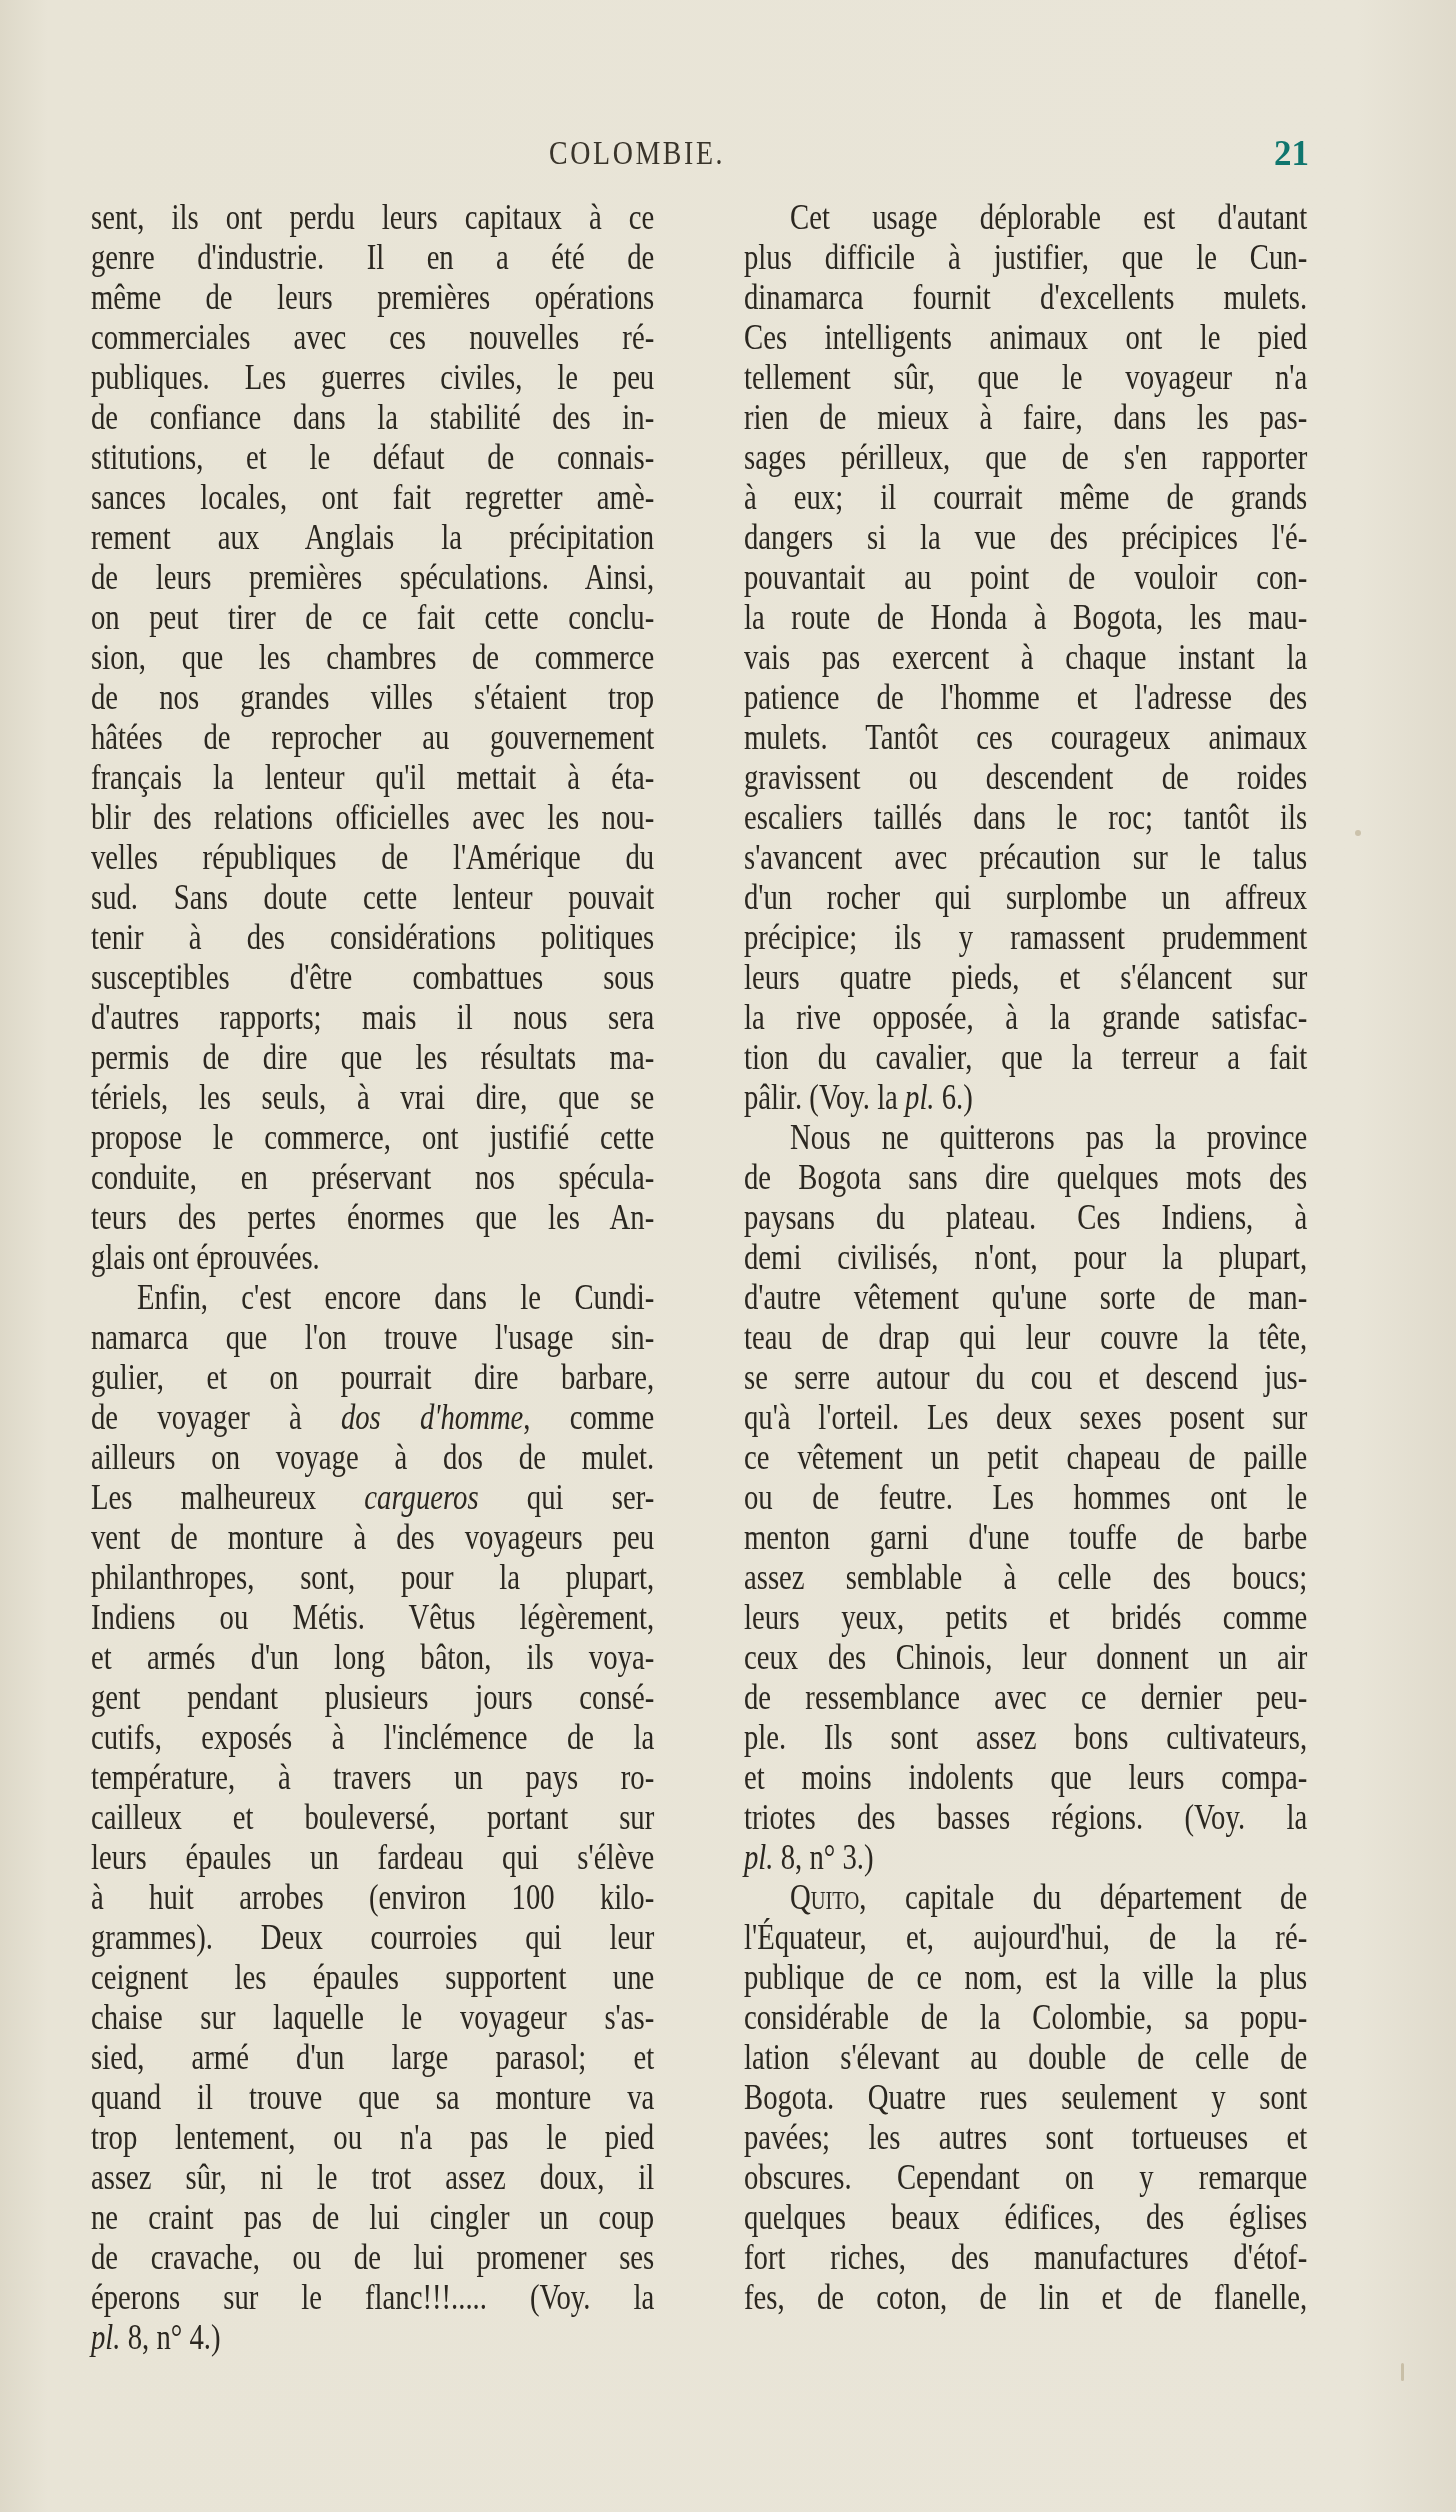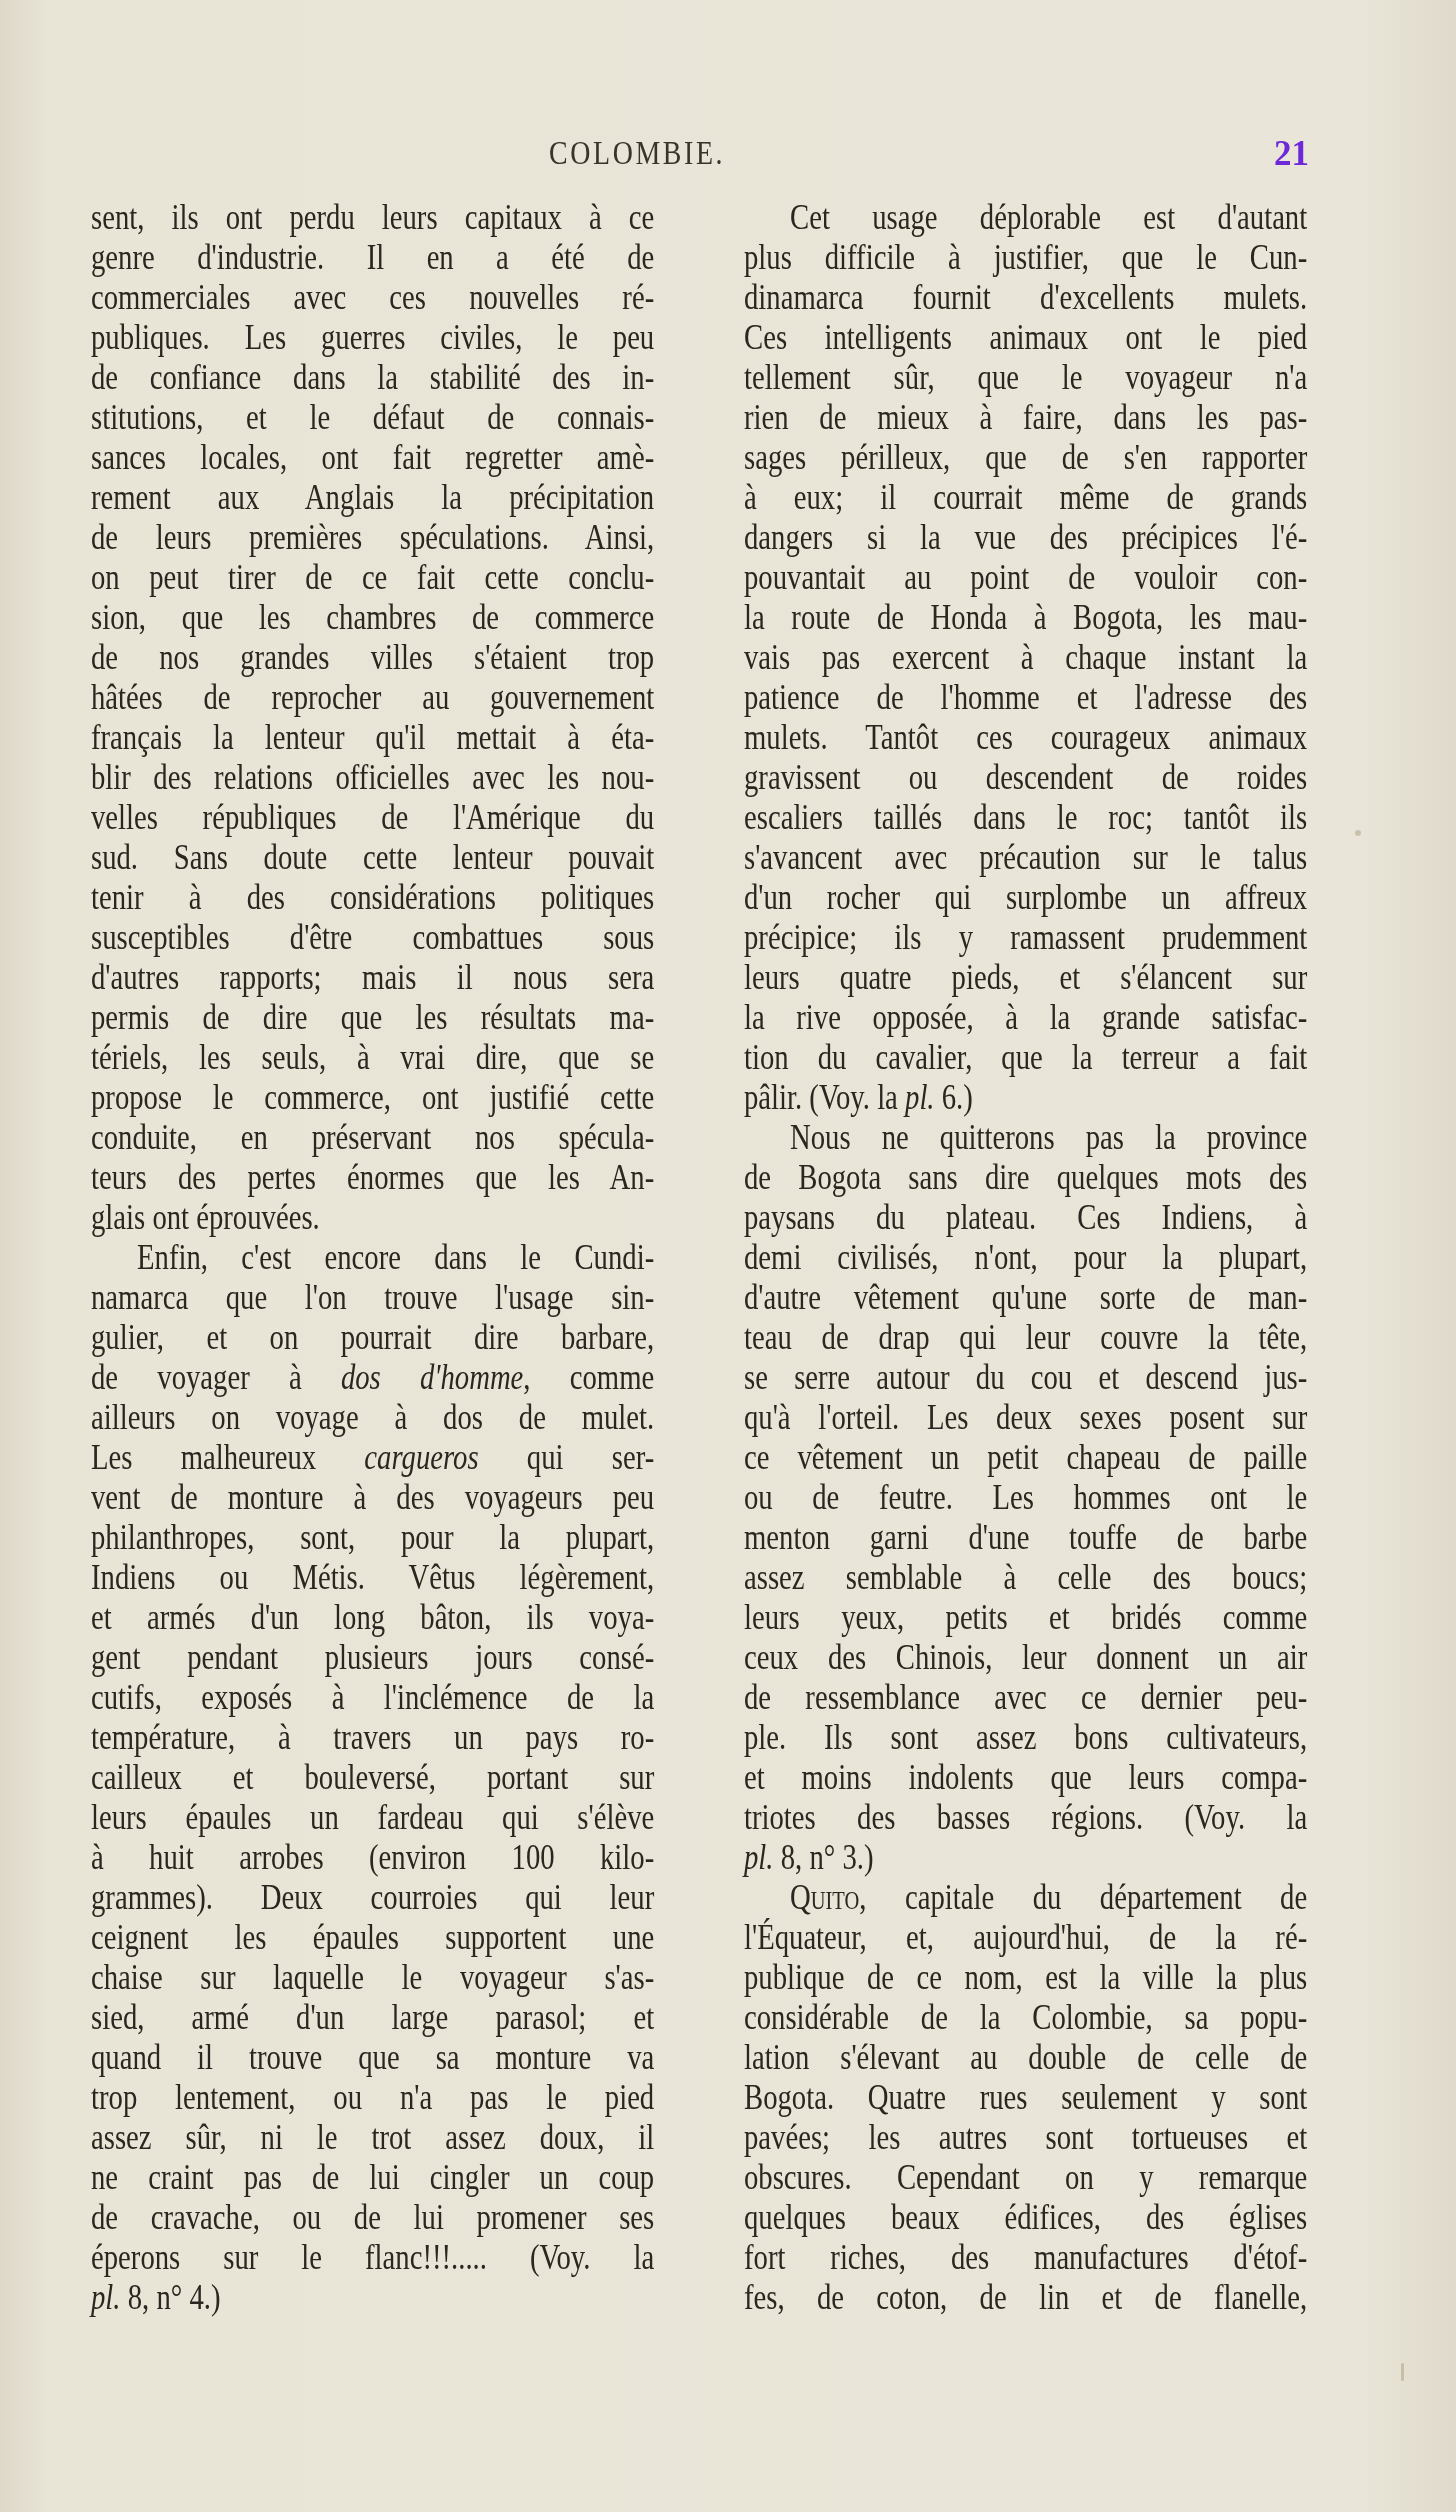--- a/index.html
+++ b/index.html
@@ -41,21 +41,21 @@
       transform: scaleX(0.82);
       transform-origin: left top;
     }
     .page-number {
       position: absolute;
       right: 0;
       top: 0;
       font-family: "Liberation Serif", serif;
       font-size: 35px;
       font-weight: bold;
-      color: #6d28d9;
+      color: #0f766e;
     }
     .column {
       position: absolute;
       top: 198px;
       width: 563px;
     }
     .col-left { left: 83px; }
     .col-right { left: 736px; }
     .line {
       display: block;
@@ -100,20 +100,23 @@
   </div>
 
   <div class="column col-left" id="col-left">
       <span class="line">
         <span class="squeeze">sent, ils ont perdu leurs capitaux à ce</span>
       </span>
       <span class="line">
         <span class="squeeze">genre d'industrie. Il en a été de</span>
       </span>
       <span class="line">
+        <span class="squeeze">même de leurs premières opérations</span>
+      </span>
+      <span class="line">
         <span class="squeeze">commerciales avec ces nouvelles ré-</span>
       </span>
       <span class="line">
         <span class="squeeze">publiques. Les guerres civiles, le peu</span>
       </span>
       <span class="line">
         <span class="squeeze">de confiance dans la stabilité des in-</span>
       </span>
       <span class="line">
         <span class="squeeze">stitutions, et le défaut de connais-</span>

